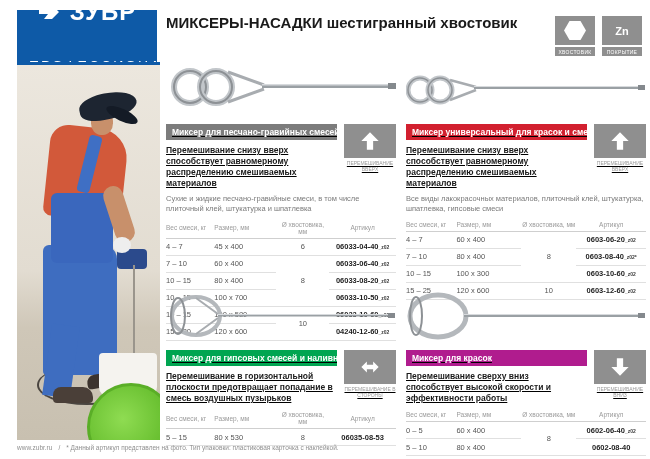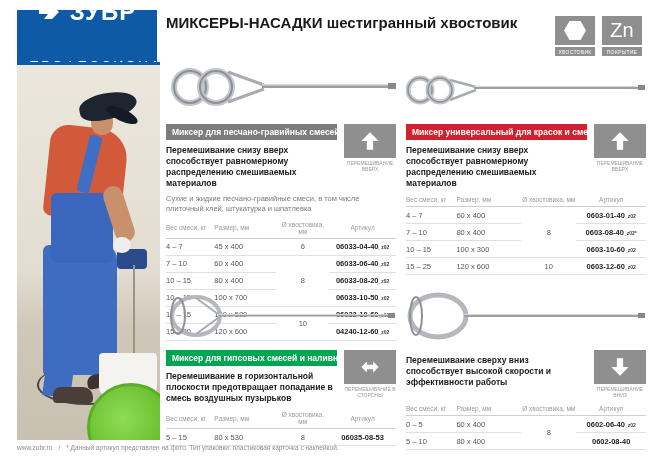--- a/index.html
+++ b/index.html
@@ -14,21 +14,21 @@
   .logo-brand { font-size:24px; font-weight:bold; letter-spacing:1px; }
   .logo-rule { width:100px; height:1px; background:#fff; margin:2px 0 2px 28px; }
   .logo-sub { font-size:14px; letter-spacing:2px; margin-left:28px;margin-top:28px; }
 
   .page-title { position:absolute; left:166px; top:14px; font-size:15px; font-weight:bold; color:#1a1a1a; }
 
   .badges { position:absolute; right:8px; top:16px; display:flex; gap:7px; }
   .badge { width:40px; }
   .badge-icon { width:40px; height:29px; background:#8f8f8f; display:flex; align-items:center; justify-content:center; }
   .hexagon { width:22px; height:19px; background:#fff; clip-path:polygon(25% 0,75% 0,100% 50%,75% 100%,25% 100%,0 50%); }
-  .zn-text { color:#fff; font-weight:normal; font-size:20px;text-align:center; }
+  .zn-text { color:#fff; font-weight:bold; font-size:11px;text-align:center; }
   .badge-label { margin-top:2px; width:40px; height:9px; background:#8f8f8f; color:#fff; font-size:5px;
                  display:flex; align-items:center; justify-content:center; letter-spacing:.3px; }
 
   
   .photo { position:absolute; left:17px; top:62px; width:143px; height:378px; border-top:3px solid #0e5aa7;
            background:linear-gradient(#ece7de 0%, #e2dcd1 55%, #cfc7b8 70%, #c8c0b0 100%); overflow:hidden; }
   .photo * { position:absolute; }
   .cap     { left:62px; top:28px; width:58px; height:26px; background:#1d2531; border-radius:50% 60% 55% 45%; transform:rotate(-12deg); }
   .brim    { left:88px; top:44px; width:34px; height:12px; background:#141b26; border-radius:50%; transform:rotate(25deg); }
   .face    { left:74px; top:44px; width:22px; height:26px; background:#c8906b; border-radius:45%; }
@@ -51,21 +51,21 @@
   
   .section { position:absolute; }
   .sec-1 { left:166px; top:60px;  width:230px; height:228px; }
   .sec-2 { left:406px; top:60px;  width:240px; height:228px; }
   .sec-3 { left:166px; top:290px; width:230px; height:152px; }
   .sec-4 { left:406px; top:290px; width:240px; height:152px; }
 
   .mixer-img { width:100%; height:56px; }
   .sec-3 .mixer-img, .sec-4 .mixer-img { height:52px; }
 
-  .top-row { display:flex; align-items:flex-start; margin-top:4px; }
+  .top-row { display:flex; align-items:flex-start; margin-top:4px;text-decoration:underline; }
   .top-left { flex:1; margin-right:7px; min-width:0; }
   .hdr { height:16px; line-height:16px; padding:0 6px; color:#fff; font-size:8.5px; font-weight:bold; white-space:nowrap; overflow:hidden; }
   .bold-desc { margin-top:5px; font-size:8.5px; font-weight:bold; color:#1a1a1a; line-height:1.3; }
   .arrow-col { width:52px; flex:0 0 52px; text-align:center; }
   .arrow-box { width:52px; height:34px; background:#8f8f8f; display:flex; align-items:center; justify-content:center; }
   .arrow-box svg { width:22px; height:22px; }
   .arrow-caption { margin-top:2px; font-size:5px; color:#9a9a9a; line-height:1.2; }
 
   .gray-desc { margin-top:5px; font-size:7.5px; color:#7a7a7a; line-height:1.3; }
 
@@ -235,41 +235,42 @@
       </div>
       <div class="arrow-col">
         <div class="arrow-box">
           <svg viewBox="0 0 28 28">
               <polygon points="14,3 25,14 18,14 18,25 10,25 10,14 3,14" fill="#ffffff"></polygon>
             </svg>
         </div>
         <div class="arrow-caption">ПЕРЕМЕШИВАНИЕ ВВЕРХ</div>
       </div>
     </div>
+    <div class="gray-desc">Все виды лакокрасочных материалов, плиточный клей, штукатурка, шпатлевка, гипсовые смеси</div>
     <table>
       <colgroup>
           <col class="c-w">
           <col class="c-s">
           <col class="c-d">
           <col class="c-a">
         </colgroup>
       <thead>
           <tr>
         <td>Вес смеси, кг</td>
         <td>Размер, мм</td>
         <td class="t-c">Ø хвостовика, мм</td>
         <td class="t-c">Артикул</td>
       </tr>
         </thead>
       <tbody>
           <tr>
             <td>4 – 7</td>
             <td>60 x 400</td>
             <td class="shank" rowspan="3">8</td>
-            <td class="article"><span>0603-01-40</span><span class="suf">_z02</span></td>
+            <td class="article"><span>0603-06-20</span><span class="suf">_z02</span></td>
           </tr>
           <tr>
             <td>7 – 10</td>
             <td>80 x 400</td>
             <td class="article"><span>0603-08-40</span><span class="suf">_z02*</span></td>
           </tr>
           <tr>
             <td>10 – 15</td>
             <td>100 x 300</td>
             <td class="article"><span>0603-10-60</span><span class="suf">_z02</span></td>
@@ -336,20 +337,21 @@
   <div class="section sec-4">
     <svg class="mixer-img" viewBox="0 0 240 52">
       <ellipse cx="32" cy="26" rx="28" ry="21" fill="none" stroke="#b4b8bc" stroke-width="5"></ellipse>
       <ellipse cx="10" cy="26" rx="6" ry="19" fill="none" stroke="#8d9195" stroke-width="2"></ellipse>
       <rect x="58" y="24" width="176" height="3" fill="#9aa0a4"></rect>
       <rect x="58" y="24" width="176" height="1" fill="#d7dadd"></rect>
       <rect x="232" y="23" width="7" height="5" fill="#84898d"></rect>
     </svg>
     <div class="top-row">
       <div class="top-left">
+        <div class="hdr" style="background: rgb(176, 28, 142);">Миксер для красок</div>
         <div class="bold-desc">Перемешивание сверху вниз способствует высокой скорости и эффективности работы</div>
       </div>
       <div class="arrow-col">
         <div class="arrow-box">
           <svg viewBox="0 0 28 28">
               <polygon points="14,25 3,14 10,14 10,3 18,3 18,14 25,14" fill="#ffffff"></polygon>
             </svg>
         </div>
         <div class="arrow-caption">ПЕРЕМЕШИВАНИЕ ВНИЗ</div>
       </div>

